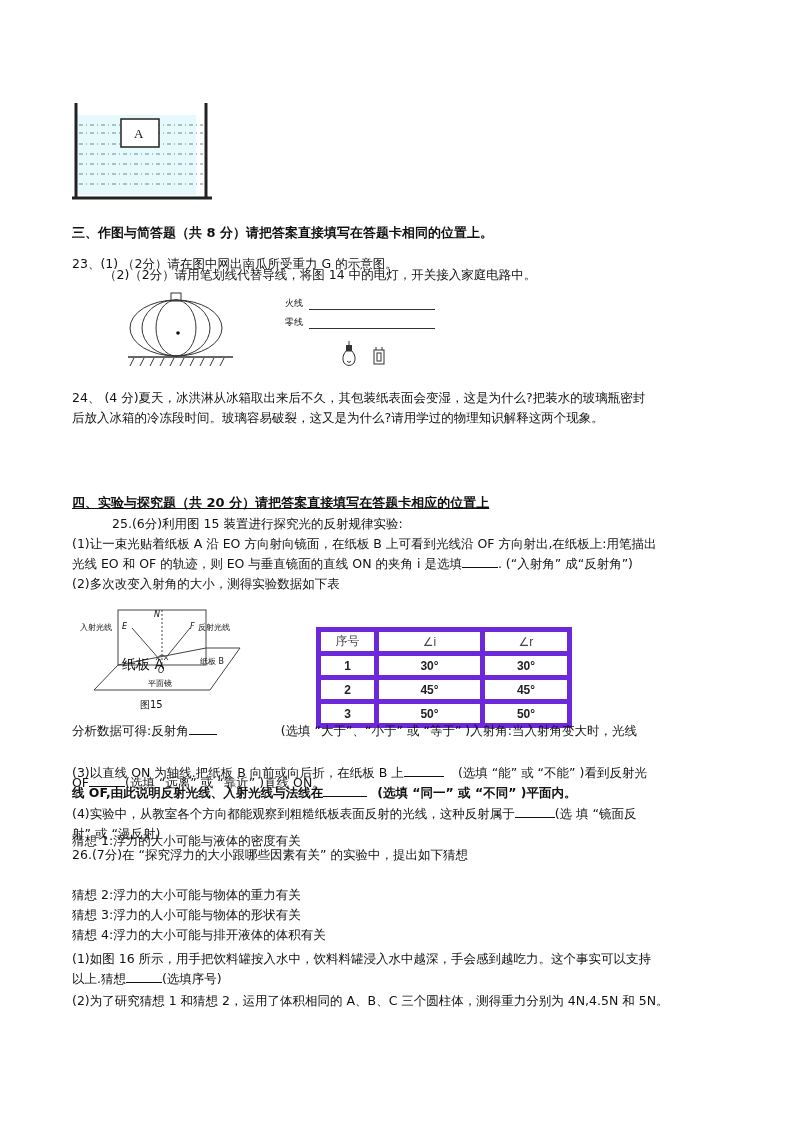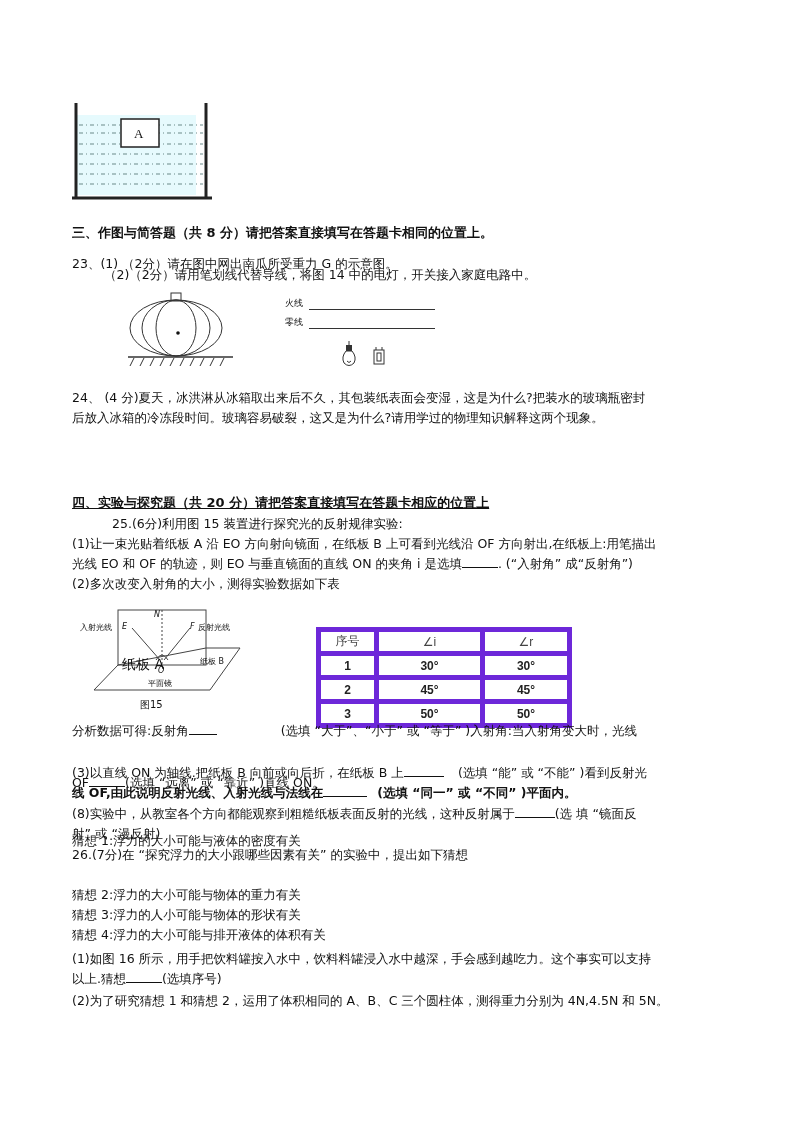--- a/index.html
+++ b/index.html
@@ -148,21 +148,21 @@
 <div class="line" style="top:742px;margin-top:32px;">
   <span>OF</span><span class="blank" style="width:36px;"></span><span>(选填 “远离” 或 “靠近” )直线 ON。</span>
 </div>
 <div class="line" style="top:764px;">
   <span>(3)以直线 ON 为轴线.把纸板 B 向前或向后折，在纸板 B 上</span><span class="blank" style="width:40px;"></span><span style="display:inline-block;width:14px;"></span><span>(选填  “能” 或 “不能” )看到反射光</span>
 </div>
 <div class="line" style="top:784px;font-weight:bold;">
   <span>线 OF,由此说明反射光线、入射光线与法线在</span><span class="blank" style="width:44px;"></span><span style="display:inline-block;width:10px;"></span><span>(选填 “同一” 或 “不同” )平面内。</span>
 </div>
 <div class="line" style="top:805px;">
-  <span>(8)实验中，从教室各个方向都能观察到粗糙纸板表面反射的光线，这种反射属于</span><span class="blank" style="width:40px;"></span><span>(选  填 “镜面反</span>
+  <span>(4)实验中，从教室各个方向都能观察到粗糙纸板表面反射的光线，这种反射属于</span><span class="blank" style="width:40px;"></span><span>(选  填 “镜面反</span>
 </div>
 <div class="line" style="top:825px;">射” 或 “漫反射)</div>
 
 <div class="line" style="top:846px;">26.(7分)在 “探究浮力的大小跟哪些因素有关” 的实验中，提出如下猜想</div>
 <div class="line" style="top:832px;">猜想 1:浮力的大小可能与液体的密度有关</div>
 <div class="line" style="top:886px;">猜想 2:浮力的大小可能与物体的重力有关</div>
 <div class="line" style="top:906px;">猜想 3:浮力的人小可能与物体的形状有关</div>
 <div class="line" style="top:926px;">猜想 4:浮力的大小可能与排开液体的体积有关</div>
 <div class="line" style="top:950px;">(1)如图 16 所示，用手把饮料罐按入水中，饮料料罐浸入水中越深，手会感到越吃力。这个事实可以支持</div>
 <div class="line" style="top:970px;">

